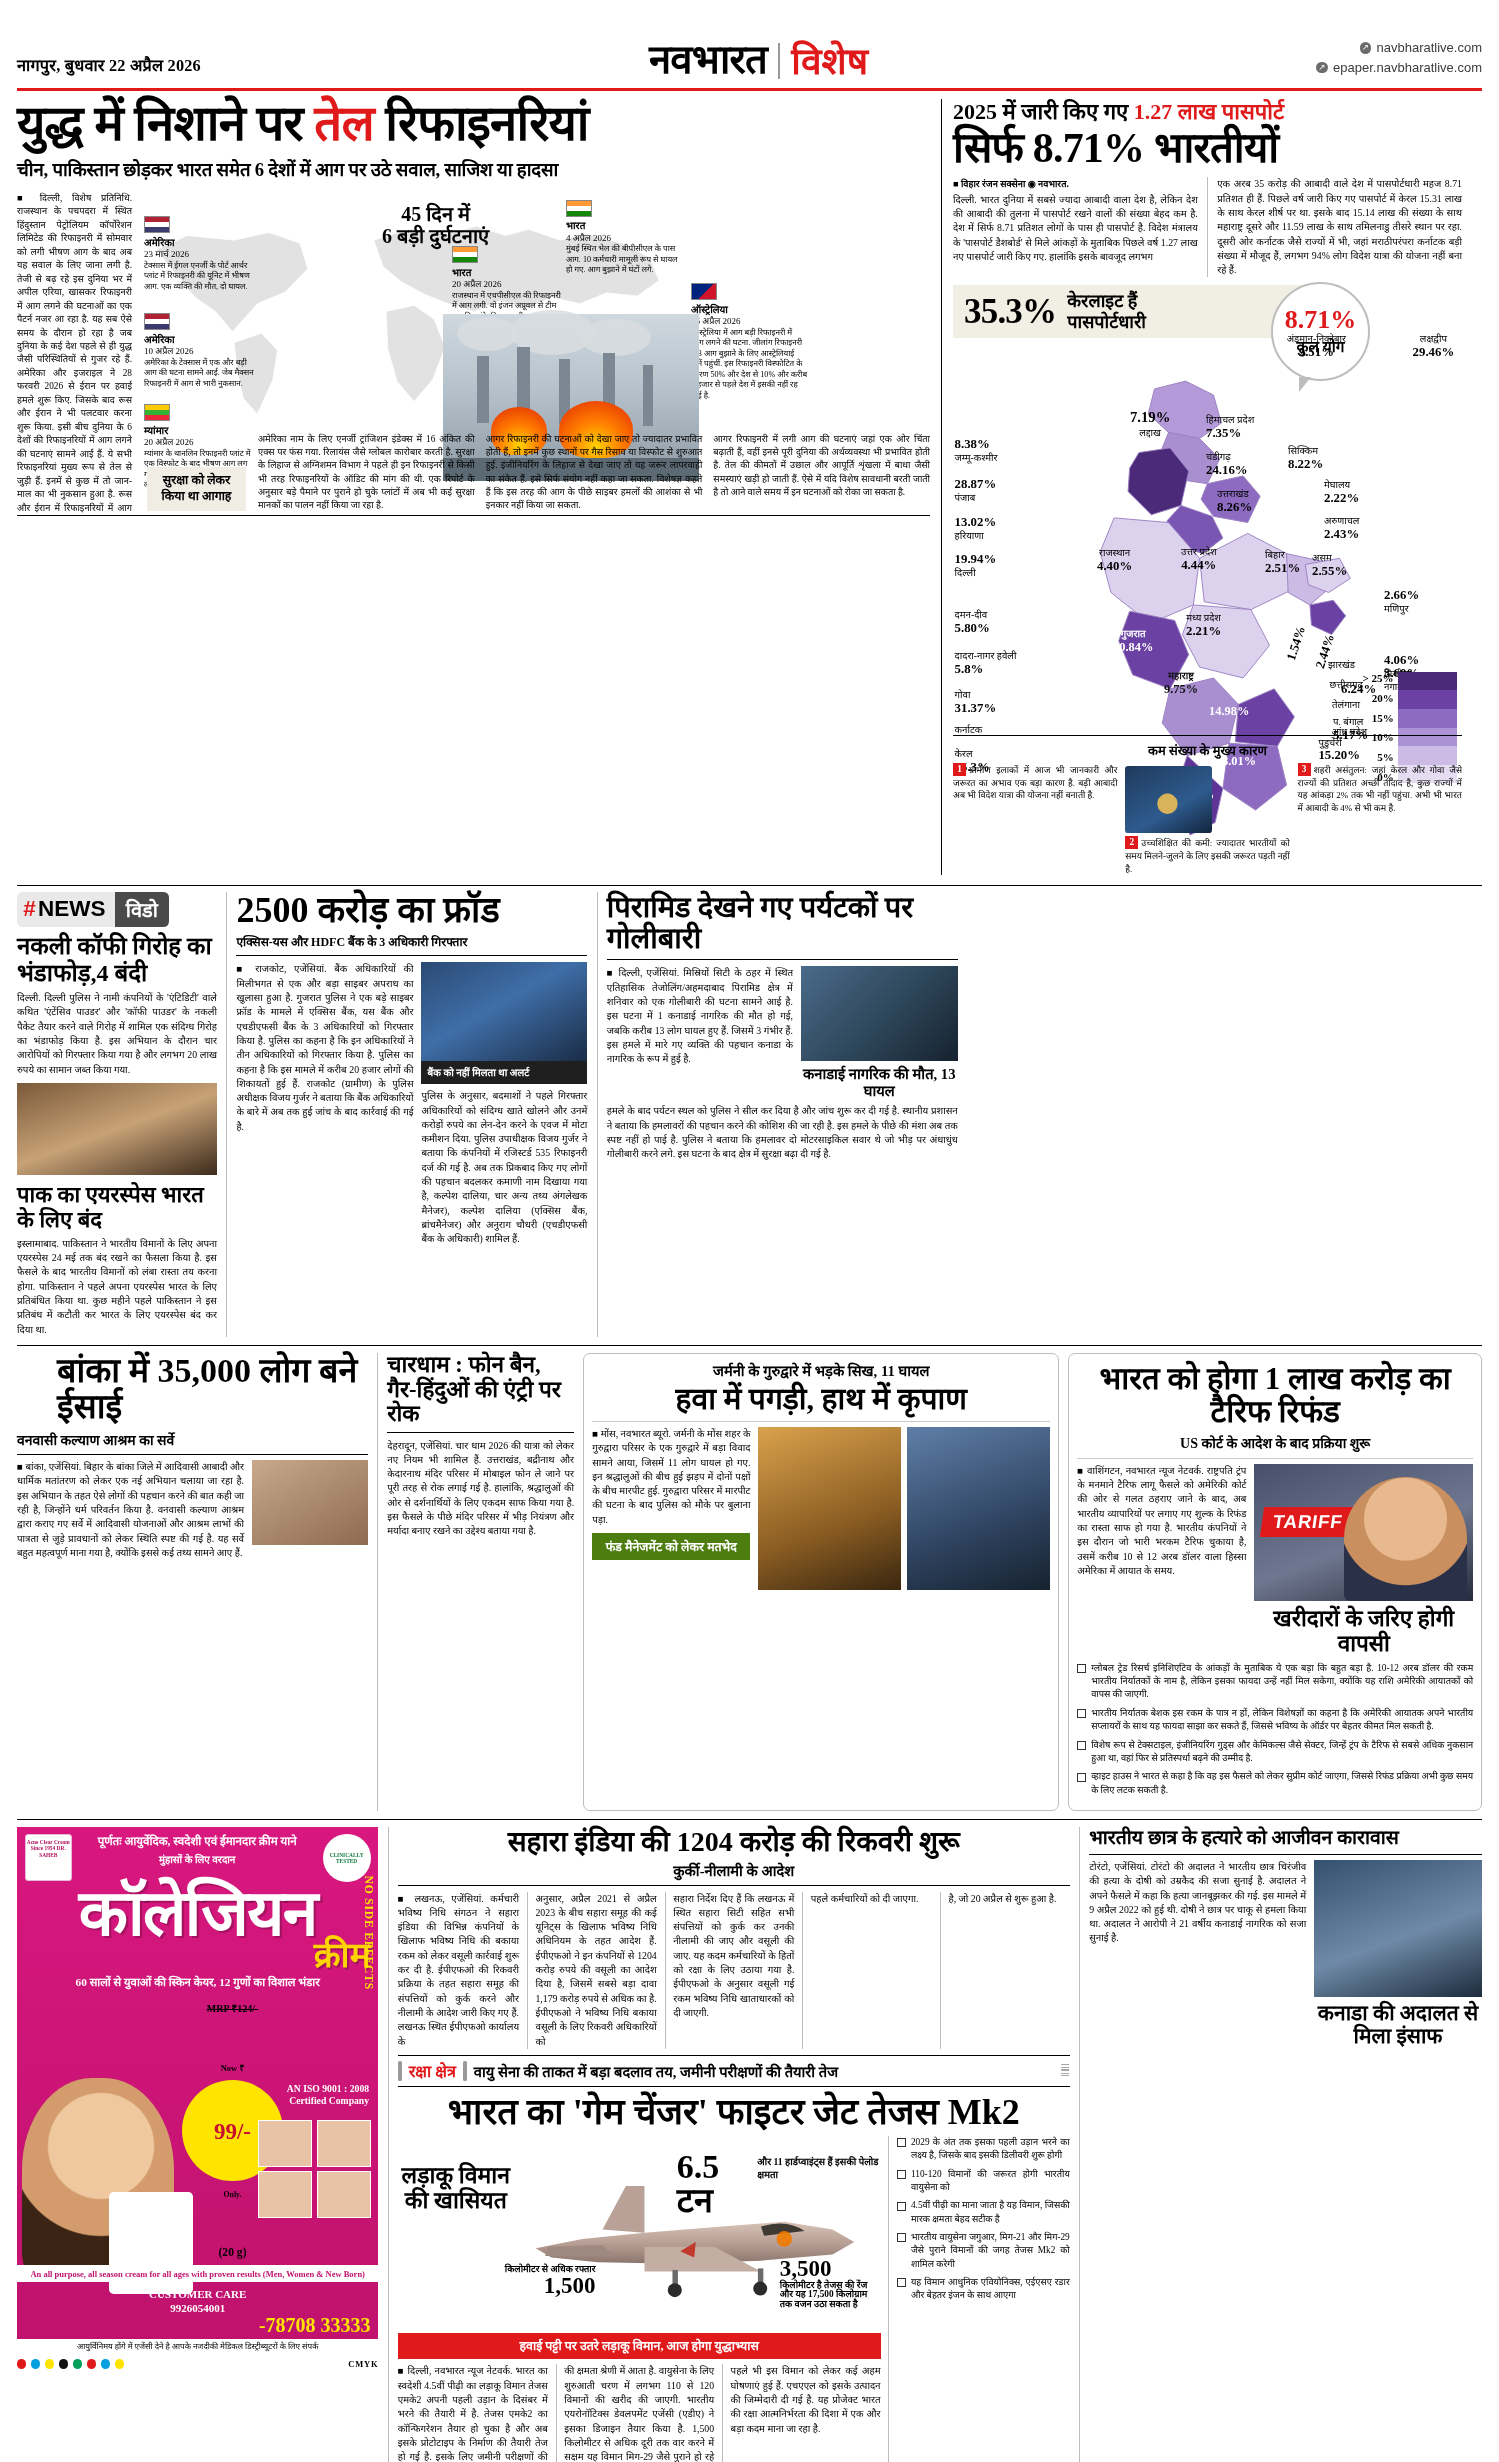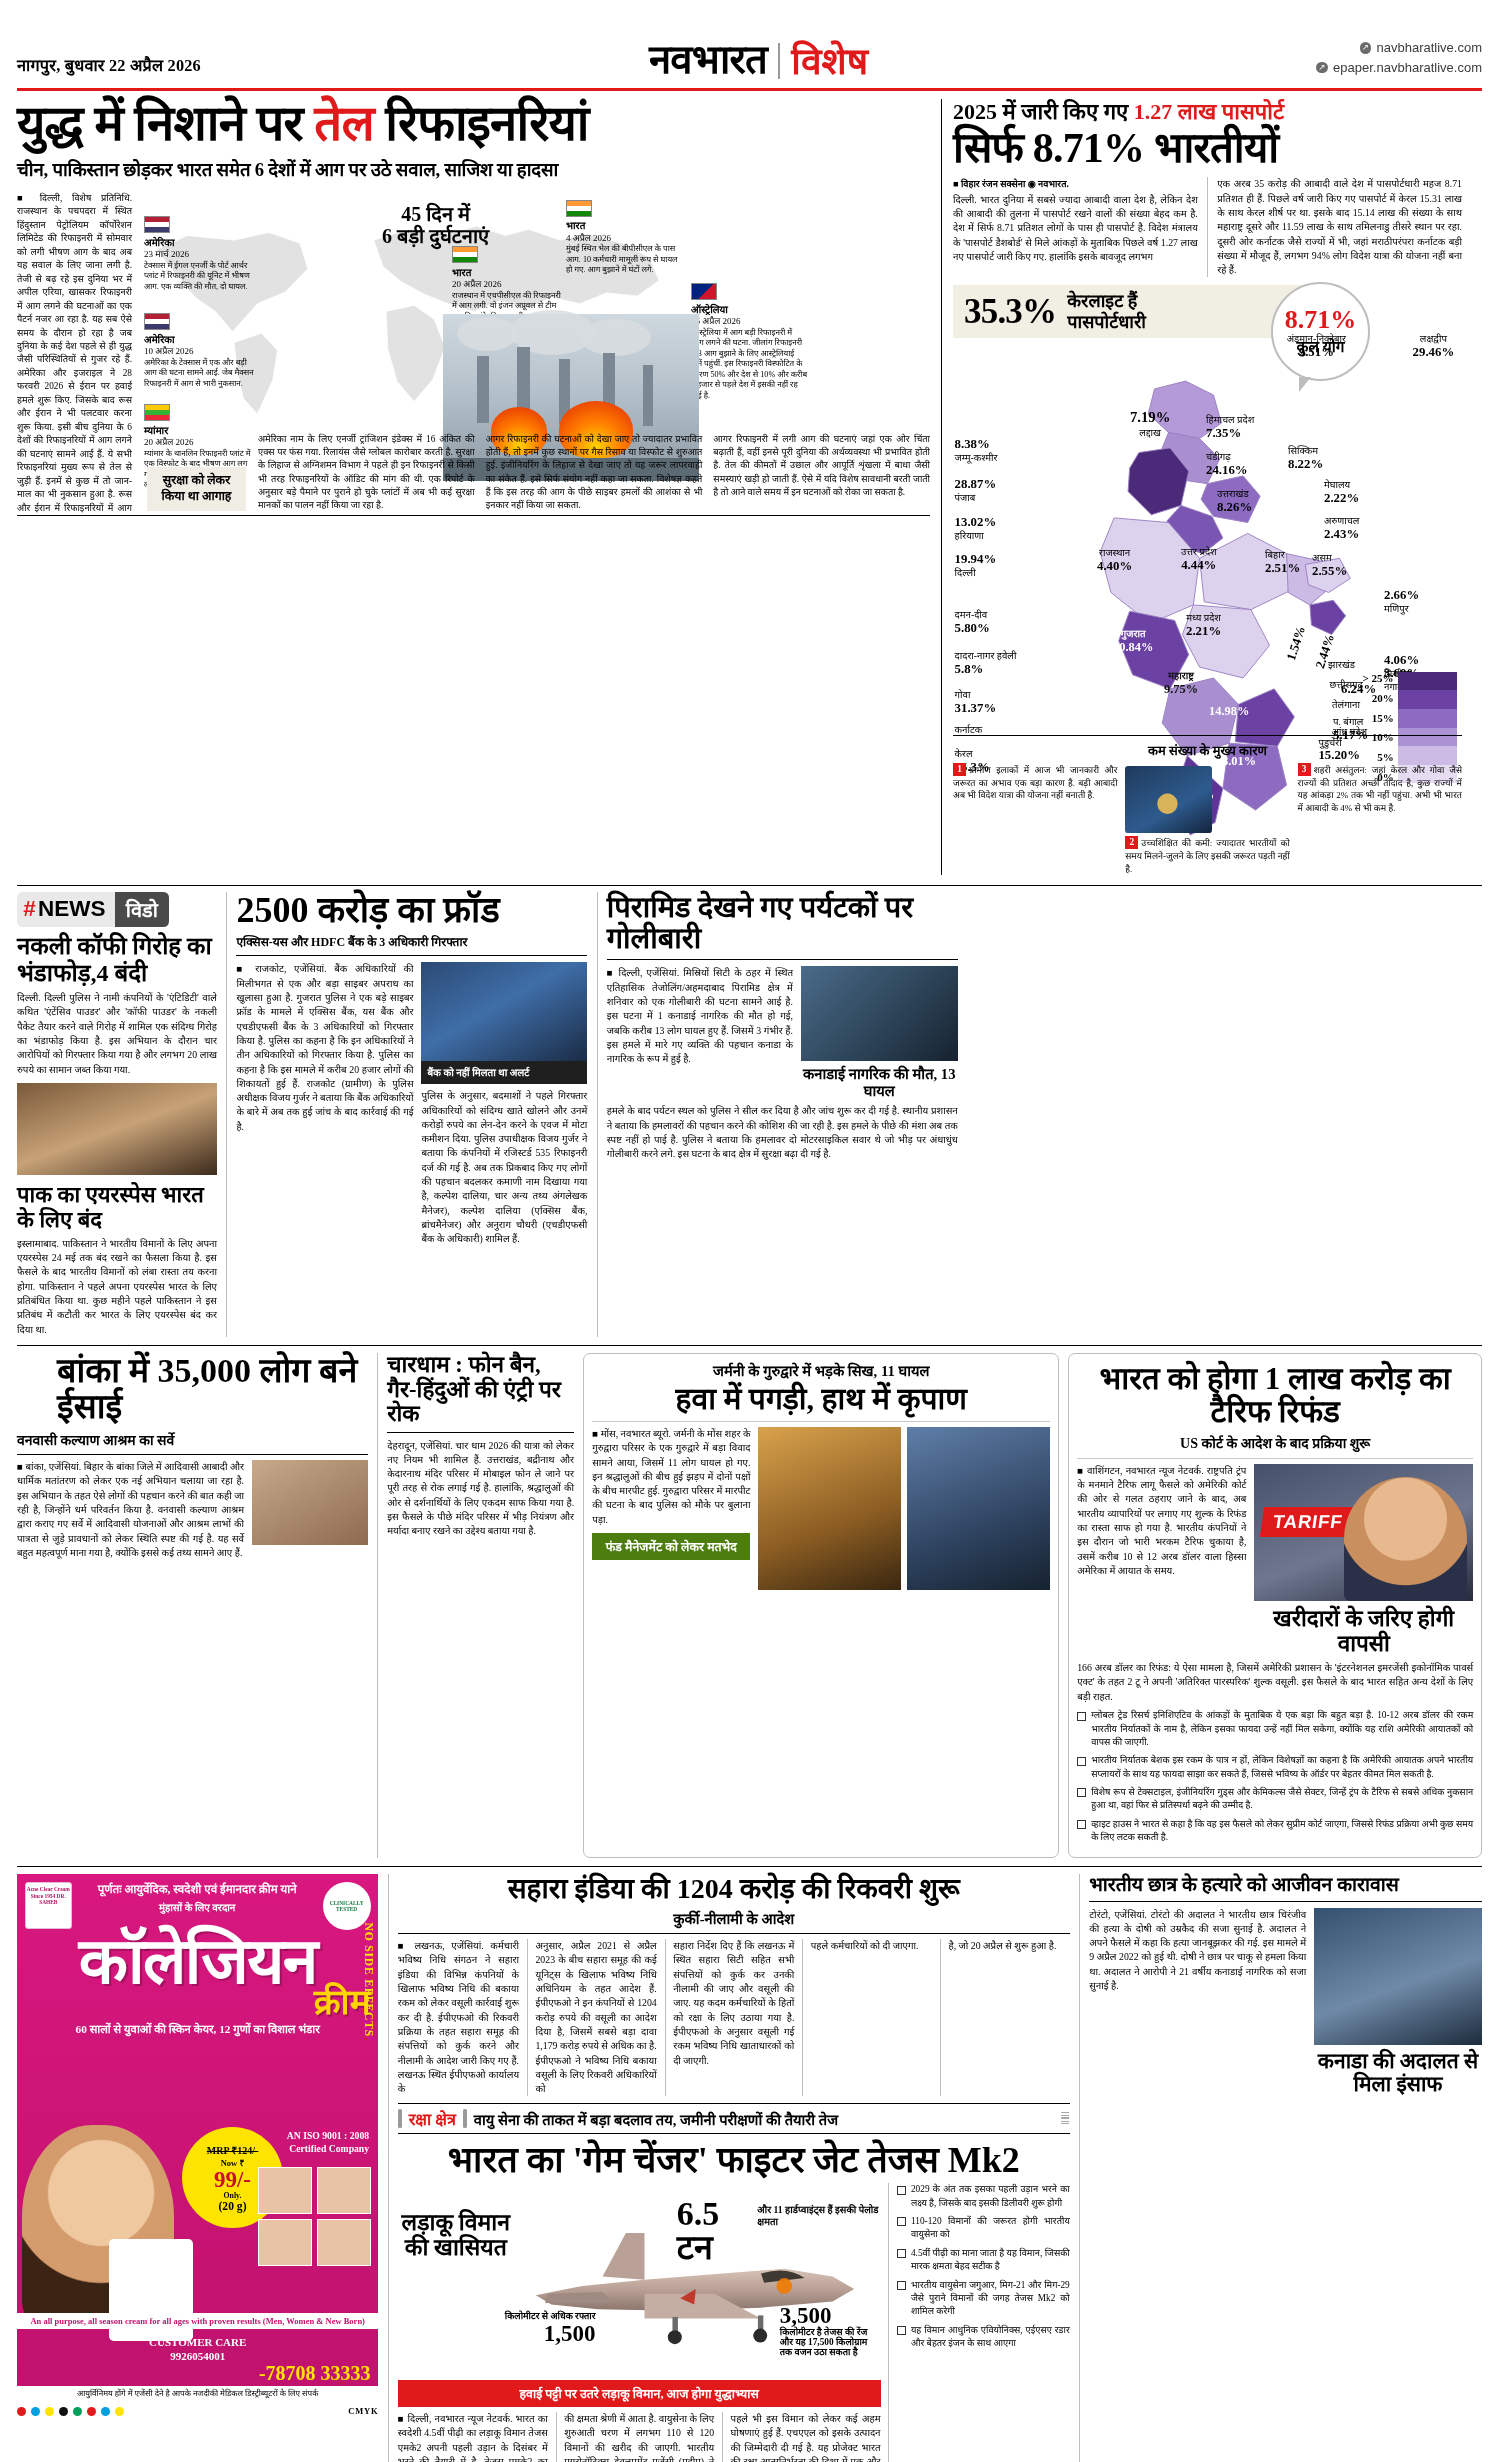--- a/index.html
+++ b/index.html
@@ -147,21 +147,21 @@
   .ad .seal { width:47px; height:47px; background:#fff; border:1.6px solid #e8b9d4; border-radius:3.1px; color:#b0125f;
               font-size:5.4px; font-weight:900; text-align:center; line-height:1.2; padding-top:3.1px; }
   .ad .ayur { font-size:11.6px; font-weight:900; text-align:center; flex:1; padding:0 4.7px; line-height:1.35; }
   .ad .clin { width:48px; height:48px; border-radius:50%; background:#fff; color:#0a7a3a; font-size:5.4px;
               font-weight:900; display:flex; align-items:center; justify-content:center; text-align:center; padding:3.1px; }
   .ad .brand { font-size:64px; font-weight:900; text-align:center; line-height:.95; margin-top:1.6px;
                text-shadow:2.3px 2.3px 0 rgba(0,0,0,.22); letter-spacing:-1.6px; }
   .ad .cream { font-size:35px; font-weight:900; text-align:right; line-height:.95; color:#ffd400; text-shadow:1.6px 1.6px 0 rgba(0,0,0,.25); margin-top:-6.2px; }
   .ad .tagline { font-size:11.3px; font-weight:700; text-align:center; margin-top:1.6px; }
   .ad .price { position:absolute; left:165px; top:253px; width:101px; height:101px; background:#ffe400; color:#000;
-               border-radius:50%; display:flex; flex-direction:column; align-items:center; justify-content:center; text-align:center; }
+               border-radius:50%; display:flex; flex-direction:column; align-items:center; justify-content:center; text-align:center;gap:47px; }
   .ad .price .m { font-size:10px; font-weight:900; text-decoration:line-through; }
   .ad .price .n { font-size:23px; font-weight:900; color:#c8102e; line-height:1; }
   .ad .price .g { font-size:11.6px; font-weight:900; }
   .ad .model { position:absolute; left:4.7px; top:251px; width:152px; height:200px;
                background:radial-gradient(circle at 52% 34%, #f0c89f 0 34%, #d49c6c 35% 58%, #3b2414 59%); border-radius:46% 46% 12% 12%; }
   .ad .iso { position:absolute; right:9.3px; top:256px; font-size:9.7px; font-weight:900; text-align:right; line-height:1.3; }
   .ad .thumbs { position:absolute; right:7.8px; top:293px; display:grid; grid-template-columns:54px 54px; gap:4.7px; }
   .ad .thumbs div { height:47px; background:#e8c3a6; border:0.8px solid #fff; }
   .ad .side { position:absolute; right:3.1px; top:163px; transform:rotate(90deg); transform-origin:right top;
               font-size:11.6px; font-weight:900; letter-spacing:0.8px; color:#ffe400; }
@@ -655,21 +655,20 @@
       <div style="display:flex;gap:7.8px;">
         <div style="flex:1;" class="body-txt">■ वाशिंगटन, नवभारत न्यूज नेटवर्क. राष्ट्रपति ट्रंप के मनमाने टैरिफ लागू फैसले को अमेरिकी कोर्ट की ओर से गलत ठहराए जाने के बाद, अब भारतीय व्यापारियों पर लगाए गए शुल्क के रिफंड का रास्ता साफ हो गया है. भारतीय कंपनियों ने इस दौरान जो भारी भरकम टैरिफ चुकाया है, उसमें करीब 10 से 12 अरब डॉलर वाला हिस्सा अमेरिका में आयात के समय.</div>
         <div style="width:219px;">
           <div class="tariffimg">
             <span class="tag">TARIFF</span>
             <span class="face"></span>
           </div>
           <h3 class="hl h-buy" style="text-align:center;">खरीदारों के जरिए होगी वापसी</h3>
         </div>
       </div>
-      <div class="body-txt" style="margin-top:4.7px;">166 अरब डॉलर का रिफंड: ये ऐसा मामला है, जिसमें अमेरिकी प्रशासन के 'इंटरनेशनल इमरजेंसी इकोनॉमिक पावर्स एक्ट' के तहत 2 टू ने अपनी 'अतिरिक्त पारस्परिक' शुल्क वसूली. इस फैसले के बाद भारत सहित अन्य देशों के लिए बड़ी राहत.</div>
       <ul class="bullets" style="margin-top:5.4px;">
         <li>ग्लोबल ट्रेड रिसर्च इनिशिएटिव के आंकड़ों के मुताबिक ये एक बड़ा कि बहुत बड़ा है. 10-12 अरब डॉलर की रकम भारतीय निर्यातकों के नाम है, लेकिन इसका फायदा उन्हें नहीं मिल सकेगा, क्योंकि यह राशि अमेरिकी आयातकों को वापस की जाएगी.</li>
         <li>भारतीय निर्यातक बेशक इस रकम के पात्र न हों, लेकिन विशेषज्ञों का कहना है कि अमेरिकी आयातक अपने भारतीय सप्लायरों के साथ यह फायदा साझा कर सकते हैं, जिससे भविष्य के ऑर्डर पर बेहतर कीमत मिल सकती है.</li>
         <li>विशेष रूप से टेक्सटाइल, इंजीनियरिंग गुड्स और केमिकल्स जैसे सेक्टर, जिन्हें ट्रंप के टैरिफ से सबसे अधिक नुकसान हुआ था, वहां फिर से प्रतिस्पर्धा बढ़ने की उम्मीद है.</li>
         <li>व्हाइट हाउस ने भारत से कहा है कि वह इस फैसले को लेकर सुप्रीम कोर्ट जाएगा, जिससे रिफंड प्रक्रिया अभी कुछ समय के लिए लटक सकती है.</li>
       </ul>
     </div>
   </div>
 
   <div class="bottom">

